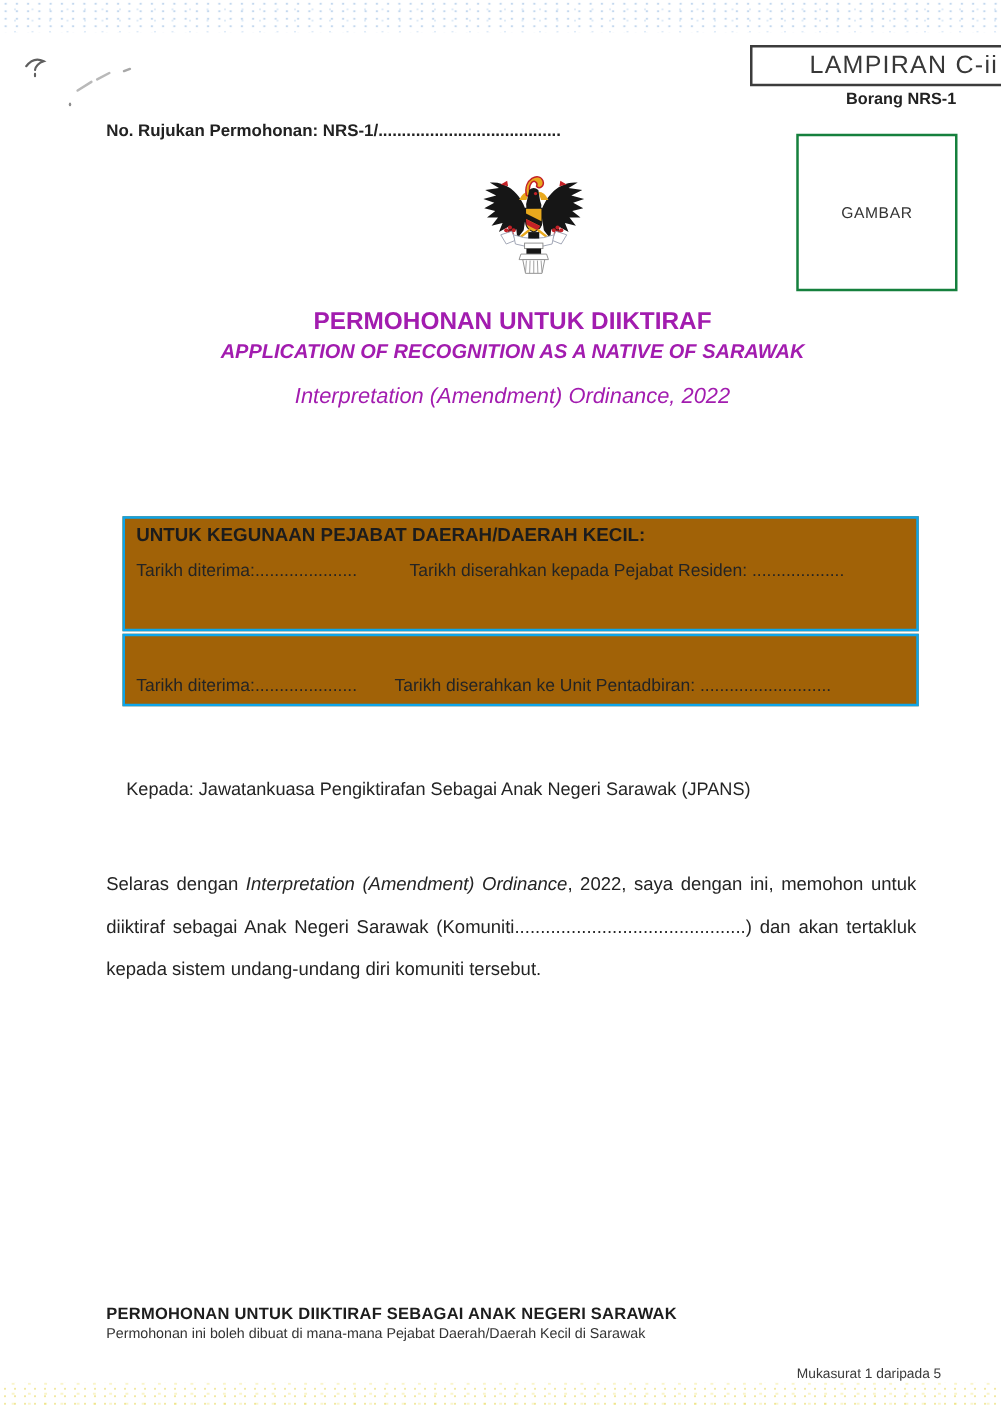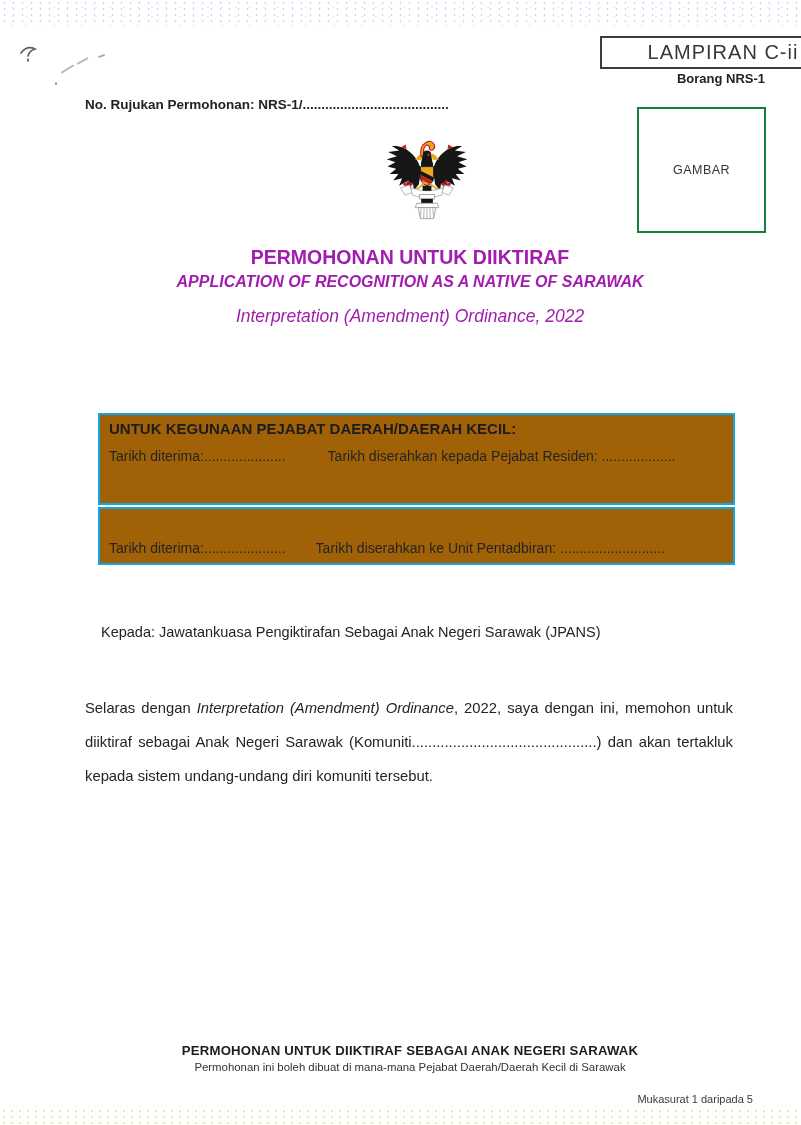--- a/index.html
+++ b/index.html
@@ -60,21 +60,21 @@
   .row1{top:33px;gap:42px;}
   .row2{top:66px;}
   .box2 .row1{top:31px;gap:30px;}
 
   
   .addressee{left:85px;top:624px;font-size:14.5px;color:#242424;margin-left:16px;}
   .declaration{left:85px;top:691px;width:648px;font-size:14.8px;line-height:34px;text-align:justify;color:#242424;}
   .italic{font-style:italic;}
 
   
-  .footer-wrap{left:85px;top:1043px;width:650px;text-align:center;color:#1d1d1d;}
+  .footer-wrap{left:85px;top:1043px;width:650px;color:#1d1d1d;}
   .footer-bold{font-size:13.2px;font-weight:bold;letter-spacing:.2px;}
   .footer-sub{font-size:11.4px;margin-top:3px;color:#333;}
   .page-number{right:48px;top:1093px;font-size:11px;color:#3a3a3a;}
 </style>
 </head>
 <body>
 
 <div class="abs noise-top"></div>
 <div class="abs noise-bottom"></div>
 

